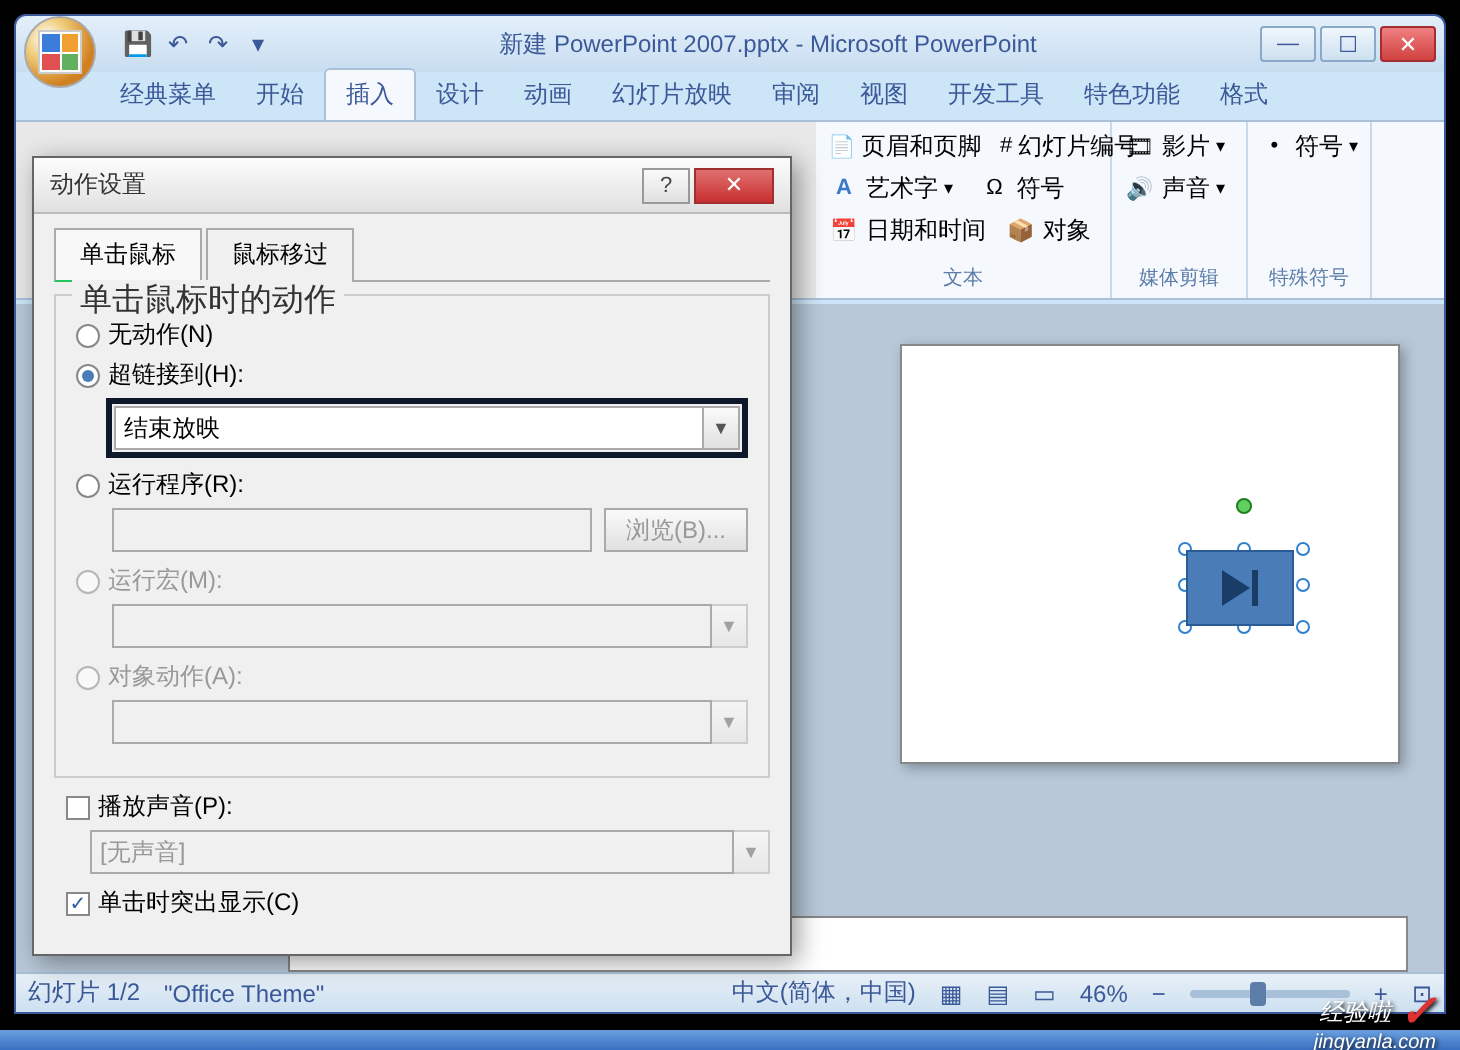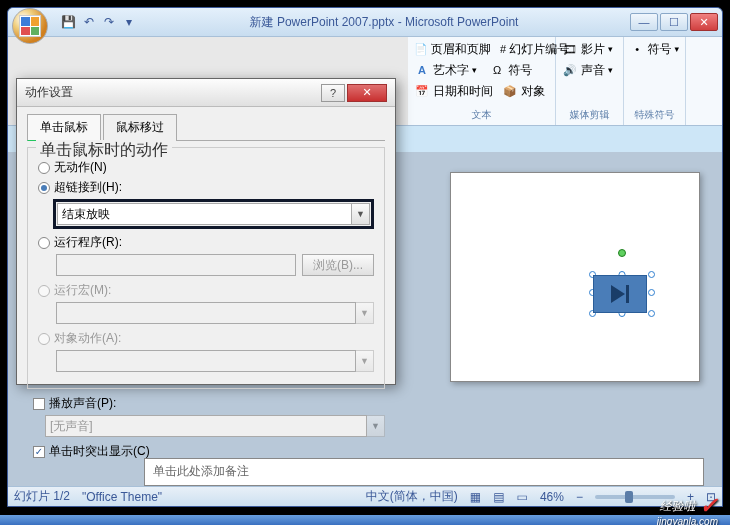--- a/index.html
+++ b/index.html
@@ -34,21 +34,21 @@
 .shape::before{content:"";border-left:14px solid #1a3d68;border-top:9px solid transparent;border-bottom:9px solid transparent}
 .shape::after{content:"";width:3px;height:18px;background:#1a3d68;margin-left:1px}
 .handle{width:7px;height:7px;background:#fff;border:1px solid #3080d0;border-radius:50%;position:absolute}
 .rot{width:8px;height:8px;background:#60d060;border:1px solid #208020;border-radius:50%;position:absolute;left:50%;top:-16px;transform:translateX(-50%)}
 .notes{position:absolute;left:136px;right:18px;bottom:0;height:28px;background:#fff;border:1px solid #888;padding:4px 8px;color:#666}
 .statusbar{position:absolute;bottom:0;left:0;right:0;height:20px;background:linear-gradient(#e8f0f8,#cde0f0);border-top:1px solid #a8c0d8;display:flex;align-items:center;padding:0 6px;gap:12px;color:#3b5998;font-size:11px}
 .statusbar .spacer{flex:1}
 .zoom-slider{width:80px;height:4px;background:#a8c0d8;position:relative;border-radius:2px}
 .zoom-thumb{width:8px;height:12px;background:#5b7da8;position:absolute;left:38%;top:-4px;border-radius:2px}
 
-.dialog{position:absolute;left:16px;top:78px;width:380px;height:307px;background:#f0f0f0;border:1px solid #666;box-shadow:3px 3px 12px rgba(0,0,0,.4);z-index:20}
+.dialog{position:absolute;left:16px;top:78px;width:380px;height:400px;background:#f0f0f0;border:1px solid #666;box-shadow:3px 3px 12px rgba(0,0,0,.4);z-index:20}
 .dlg-title{height:28px;background:linear-gradient(#fdfdfd,#e0e0e0);border-bottom:1px solid #bbb;display:flex;align-items:center;padding:0 8px}
 .dlg-title-text{flex:1;color:#333}
 .dlg-btns{display:flex;gap:2px}
 .dlg-btn{width:24px;height:18px;border:1px solid #999;background:linear-gradient(#fafafa,#e0e0e0);display:flex;align-items:center;justify-content:center;font-size:11px;color:#444}
 .dlg-btn.close{background:linear-gradient(#e07070,#c83030);color:#fff;border-color:#a03030;width:40px}
 .dlg-body{padding:6px 10px 10px}
 .dlg-tabs{display:flex;border-bottom:1px solid #aaa;margin-bottom:6px}
 .dlg-tab{padding:4px 12px;border:1px solid #aaa;background:#f0f0f0;border-bottom:none;margin-right:2px;position:relative;top:1px}
 .dlg-tab.active{background:#f8f8f8;border-bottom:1px solid #22c55e}
 .fieldset{border:1px solid #ccc;padding:8px 10px 10px;margin-bottom:6px;position:relative}
@@ -95,20 +95,33 @@
       <span class="qat-btn">▾</span>
     </div>
     <div class="title-text">新建 PowerPoint 2007.pptx - Microsoft PowerPoint</div>
     <div class="win-btns">
       <div class="win-btn">—</div>
       <div class="win-btn">☐</div>
       <div class="win-btn close">✕</div>
     </div>
   </div>
 
+  <div class="ribbon-tabs">
+    <div class="rtab">经典菜单</div>
+    <div class="rtab">开始</div>
+    <div class="rtab active">插入</div>
+    <div class="rtab">设计</div>
+    <div class="rtab">动画</div>
+    <div class="rtab">幻灯片放映</div>
+    <div class="rtab">审阅</div>
+    <div class="rtab">视图</div>
+    <div class="rtab">开发工具</div>
+    <div class="rtab">特色功能</div>
+    <div class="rtab">格式</div>
+  </div>
 
   <div class="ribbon">
     <div class="ribbon-left"></div>
     <div class="ribbon-right">
       <div class="rgroup" style="width:148px">
         <div class="rgroup-body">
           <div class="rrow"><span class="ricon">📄</span><span>页眉和页脚</span>&nbsp;<span class="ricon">#</span><span>幻灯片编号</span></div>
           <div class="rrow"><span class="ricon" style="color:#3a78c8;font-weight:bold">A</span><span>艺术字</span><span style="font-size:9px">▾</span>&nbsp;&nbsp;<span class="ricon">Ω</span><span>符号</span></div>
           <div class="rrow"><span class="ricon">📅</span><span>日期和时间</span>&nbsp;<span class="ricon">📦</span><span>对象</span></div>
         </div>

